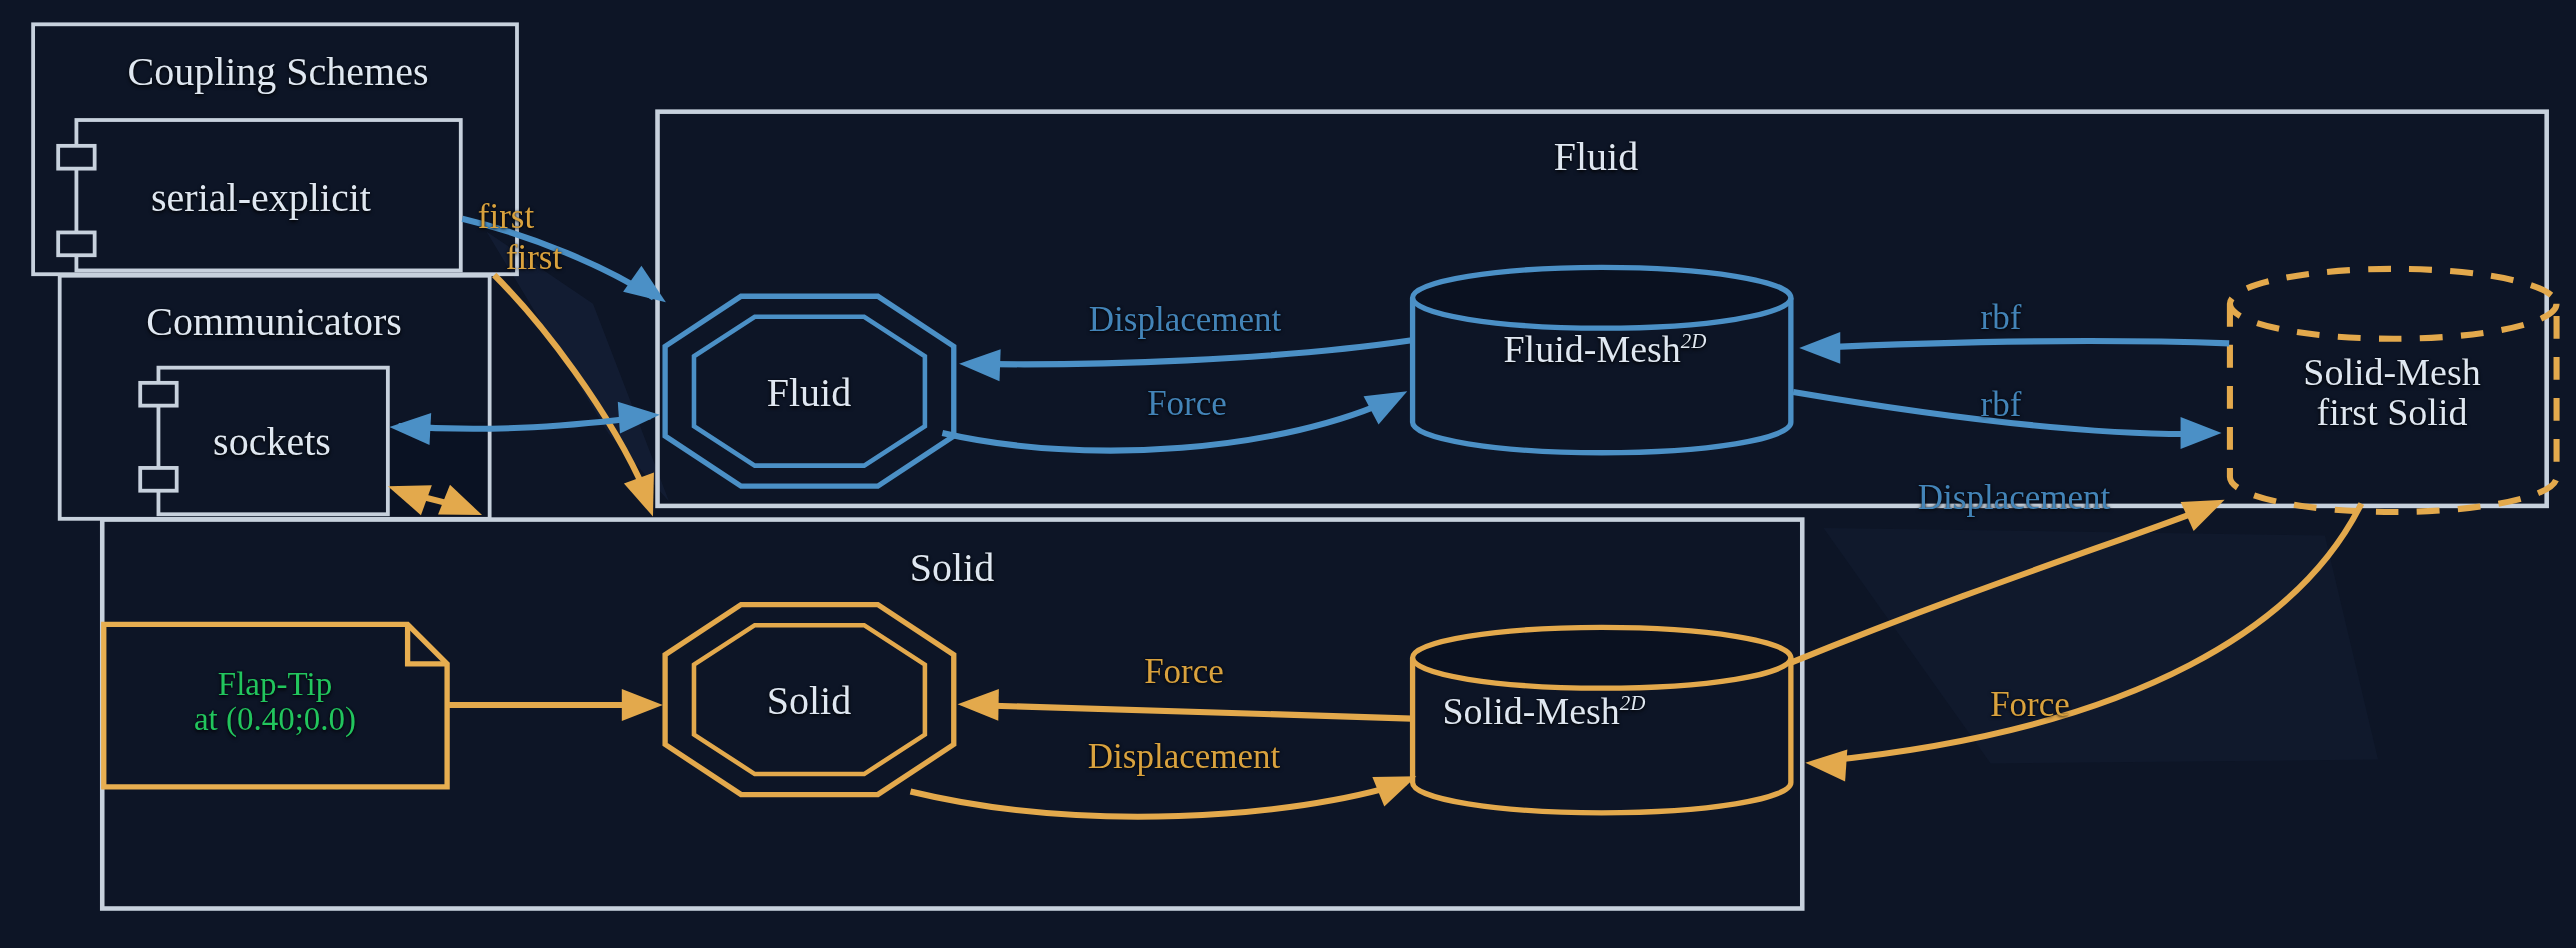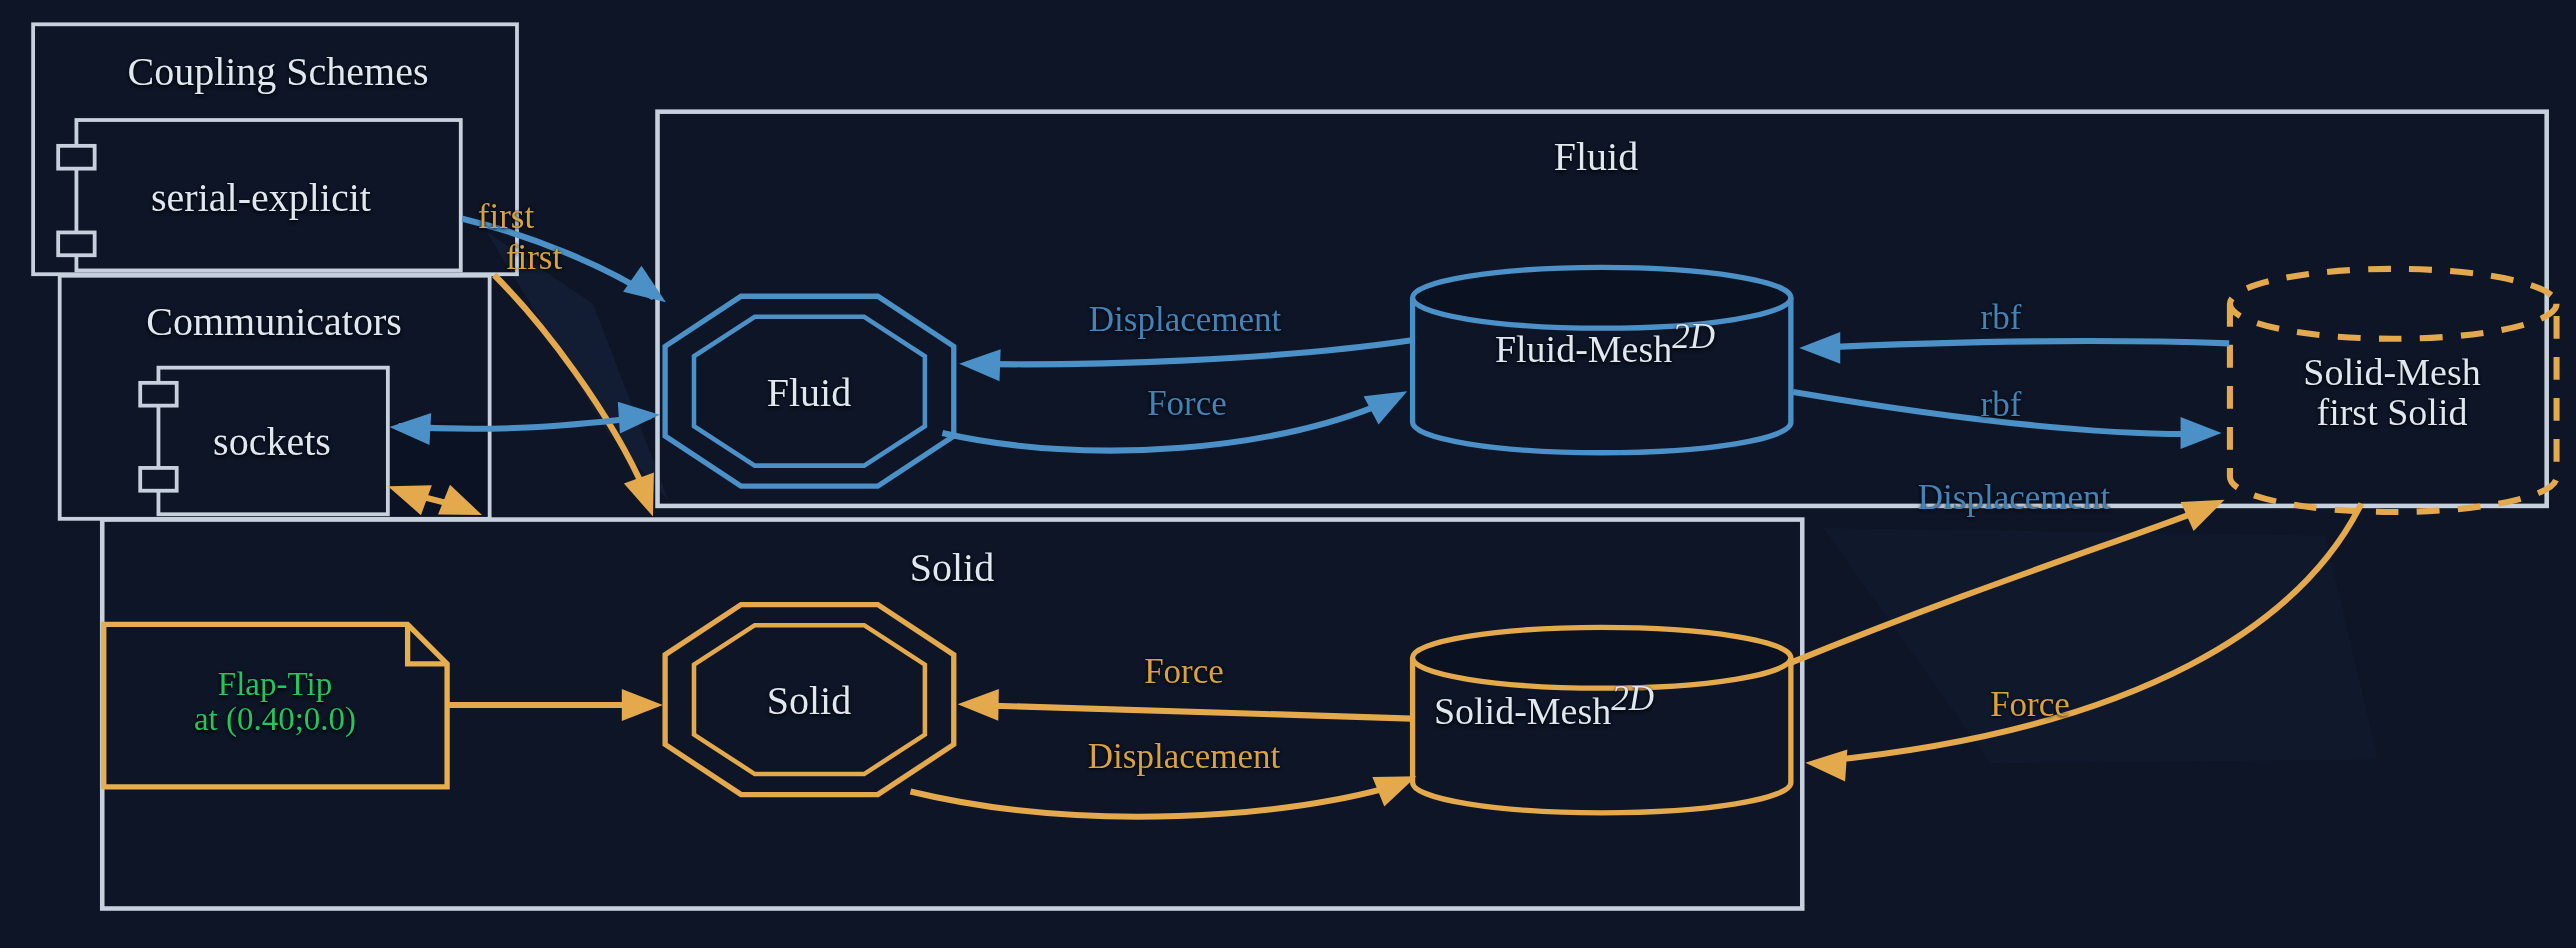--- a/index.html
+++ b/index.html
@@ -20,21 +20,21 @@
     text-align:center;
   }
   .white{color:#dfe7f1;}
   .blue{color:#4384b8;}
   .orange{color:#d9a23e;}
   .gold{color:#22c55e;}
   .t52{font-size:40px;}
   .t48{font-size:38px;}
   .t46{font-size:35px;}
   .t44{font-size:33px;}
-  sup.mesh-sup{font-size:35px;font-style:italic;vertical-align:super;line-height:0;}
+  sup.mesh-sup{font-size:21px;font-style:italic;vertical-align:super;line-height:0;}
 </style>
 </head>
 <body>
 
 <div class="canvas">
 
   <svg class="layer" width="2576" height="948" viewBox="0 0 3390 1248">
 
     <polygon points="640,305 780,400 880,660 800,570" fill="#1c2846" opacity="0.40"></polygon>
     <rect x="512" y="556" width="132" height="124" fill="#0a1120" opacity="0.55"></rect>

